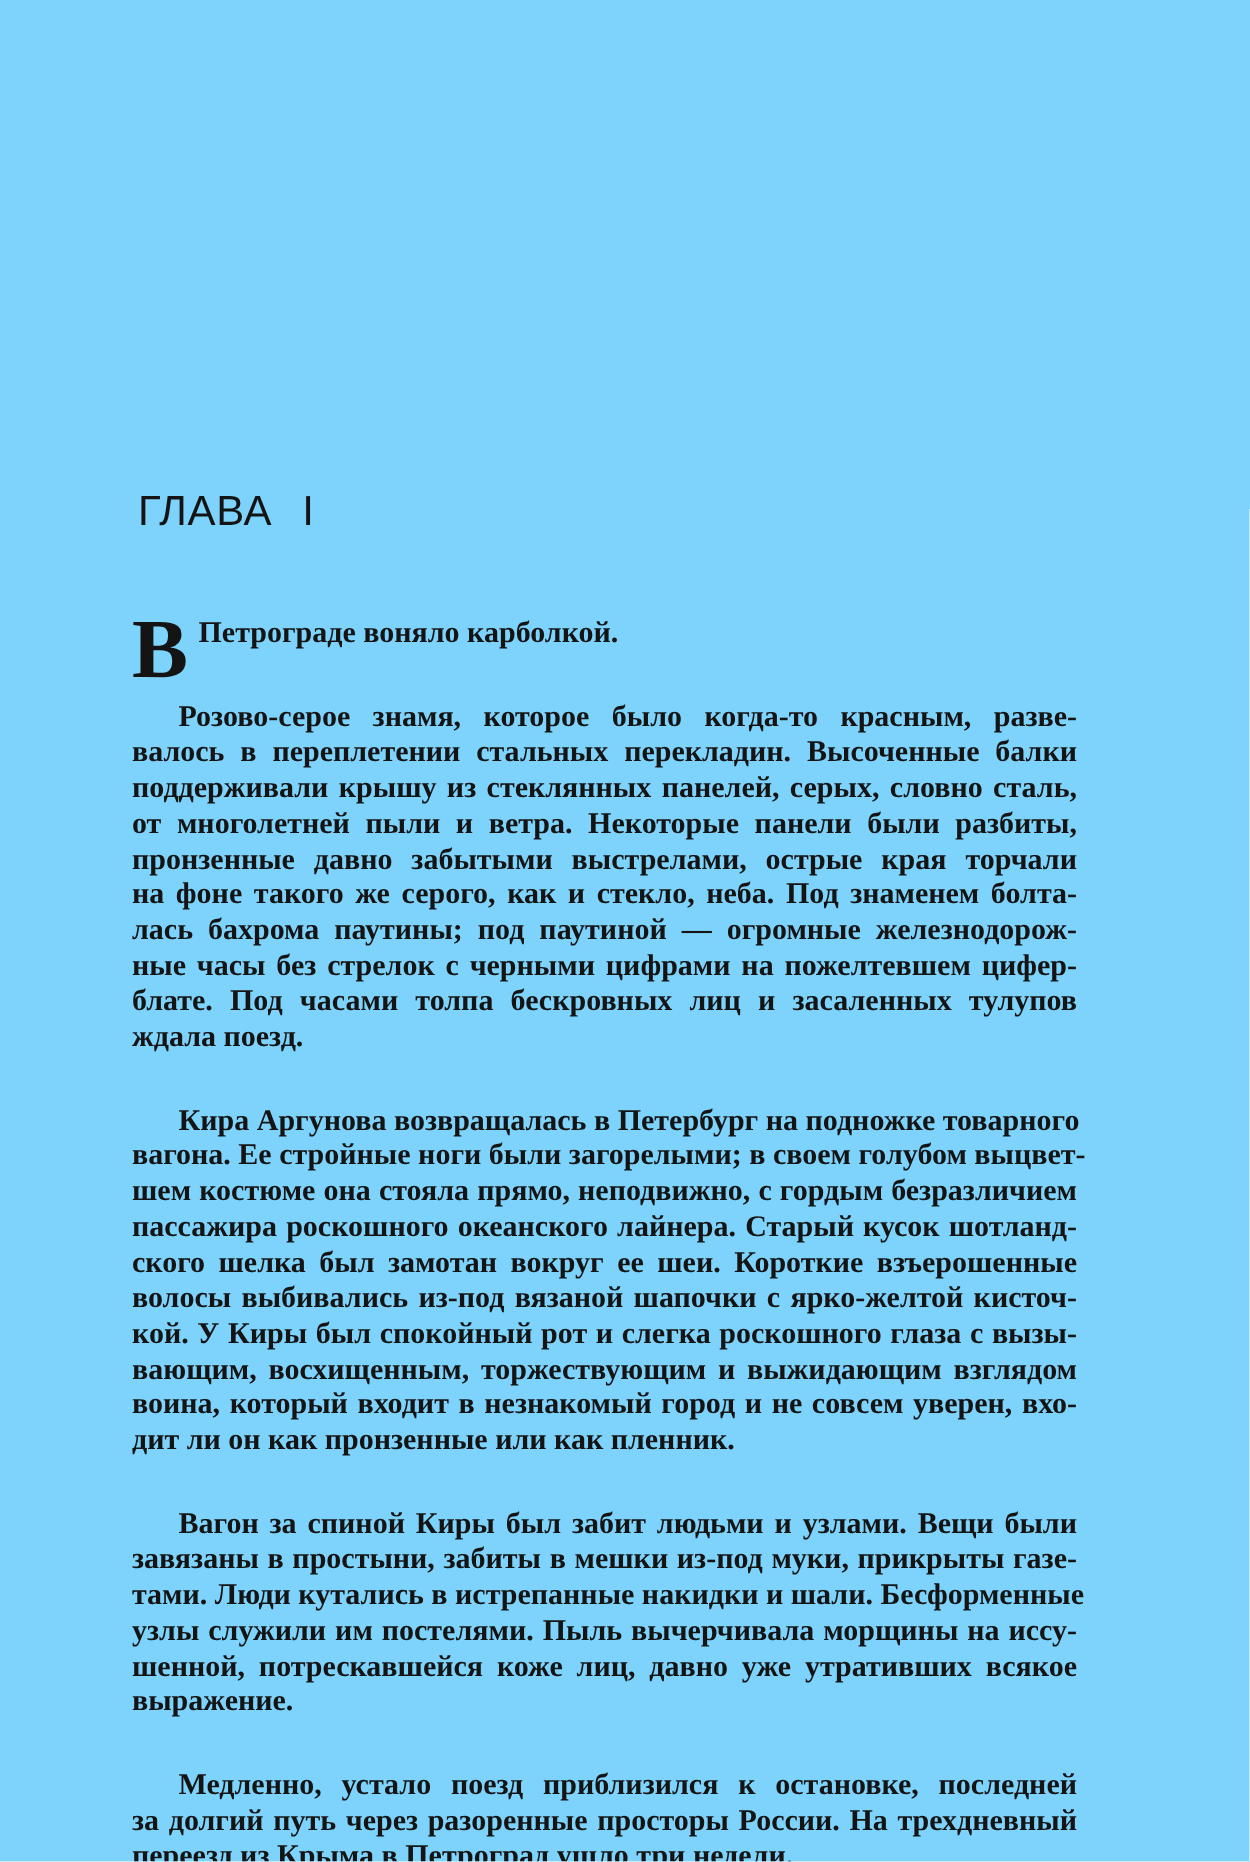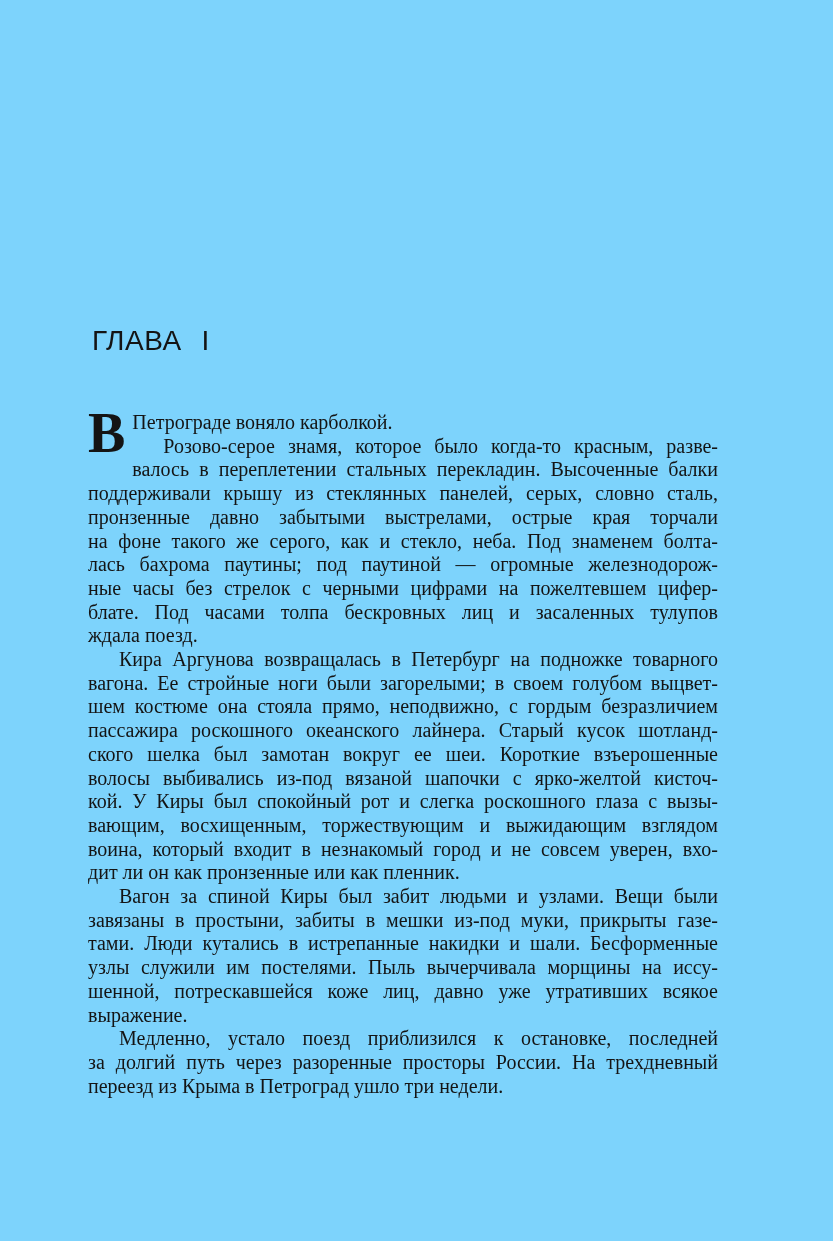--- a/index.html
+++ b/index.html
@@ -43,27 +43,29 @@
   }
   .paragraph {
     margin: 0;
     padding: 0;
   }
   .line {
     text-align: justify;
     text-align-last: justify;
     white-space: nowrap;
     overflow: visible;
+    font-weight: bold;
   }
   .line.last {
     text-align: left;
     text-align-last: left;
   }
   .line.indent {
     text-indent: 31px;
+    margin-top: 32px;
   }
   .dropcap {
     float: left;
     font-family: "Liberation Serif", "DejaVu Serif", serif;
     font-weight: bold;
     font-size: 56px;
     line-height: 43px;
     height: 47px;
     padding-top: 1px;
     margin-right: 7px;
@@ -79,20 +81,21 @@
   </div>
   <div class="chapter-text">
       <div class="paragraph">
         <span class="dropcap">В</span>
         <div class="line last">Петрограде воняло карболкой.</div>
       </div>
       <div class="paragraph">
         <div class="line indent">Розово-серое знамя, которое было когда-то красным, разве-</div>
         <div class="line">валось в переплетении стальных перекладин. Высоченные балки</div>
         <div class="line">поддерживали крышу из стеклянных панелей, серых, словно сталь,</div>
+        <div class="line">от многолетней пыли и ветра. Некоторые панели были разбиты,</div>
         <div class="line">пронзенные давно забытыми выстрелами, острые края торчали</div>
         <div class="line">на фоне такого же серого, как и стекло, неба. Под знаменем болта-</div>
         <div class="line">лась бахрома паутины; под паутиной — огромные железнодорож-</div>
         <div class="line">ные часы без стрелок с черными цифрами на пожелтевшем цифер-</div>
         <div class="line">блате. Под часами толпа бескровных лиц и засаленных тулупов</div>
         <div class="line last">ждала поезд.</div>
       </div>
       <div class="paragraph">
         <div class="line indent">Кира Аргунова возвращалась в Петербург на подножке товарного</div>
         <div class="line">вагона. Ее стройные ноги были загорелыми; в своем голубом выцвет-</div>

